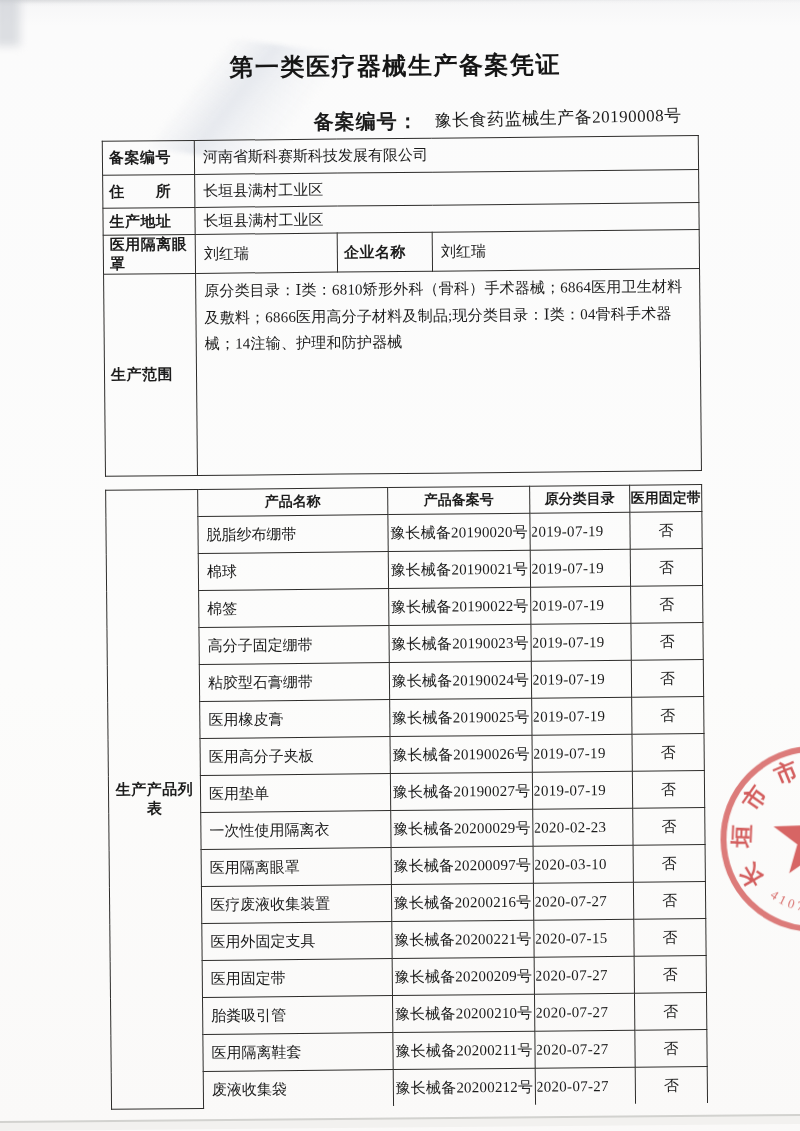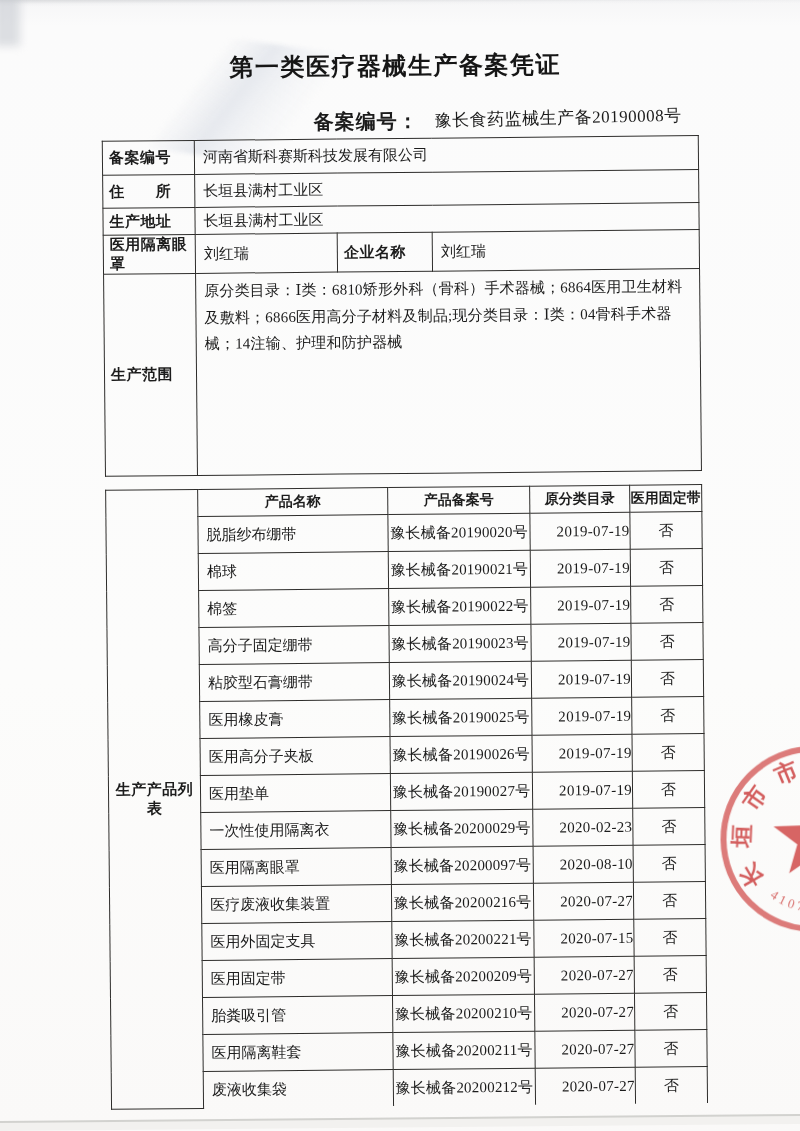--- a/index.html
+++ b/index.html
@@ -42,21 +42,21 @@
   table.info tr.r5 td{height:197px;}
   td.scope-val{vertical-align:top !important;line-height:1.78;font-size:14.5px;
     padding:4px 8px 0 8px !important;letter-spacing:.2px;}
 
   table.products{top:487px;}
   table.products th{font-weight:bold;font-size:14px;text-align:center;height:26px;padding:0;}
   table.products td{height:36px;}
   td.seclbl{font-weight:bold;font-size:14px;text-align:center;padding:0 2px !important;letter-spacing:.5px;}
   td.c-name{text-align:left;}
   td.c-no{text-align:center;padding:0 !important;letter-spacing:.2px;}
-  td.c-date{text-align:right;padding:0 !important;font-size:15.5px;letter-spacing:.3px;border-radius:18px;}
+  td.c-date{text-align:left;padding:0 !important;font-size:15.5px;letter-spacing:.3px;border-radius:18px;}
   td.c-ent{text-align:center;padding:0 !important;font-size:14px;}
   table.products tr.last td{border-bottom:none;}
 
   .stamp{position:absolute;left:676px;top:708px;width:270px;height:270px;filter:blur(.35px);}
 </style>
 </head>
 <body>
 
 <div class="artifact top-edge"></div>
 <div class="artifact fold-shadow"></div>
@@ -171,21 +171,21 @@
         </tr>
         <tr>
           <td class="c-name">一次性使用隔离衣</td>
           <td class="c-no">豫长械备20200029号</td>
           <td class="c-date">2020-02-23</td>
           <td class="c-ent">否</td>
         </tr>
         <tr>
           <td class="c-name">医用隔离眼罩</td>
           <td class="c-no">豫长械备20200097号</td>
-          <td class="c-date">2020-08-10</td>
+          <td class="c-date">2020-03-10</td>
           <td class="c-ent">否</td>
         </tr>
         <tr>
           <td class="c-name">医疗废液收集装置</td>
           <td class="c-no">豫长械备20200216号</td>
           <td class="c-date">2020-07-27</td>
           <td class="c-ent">否</td>
         </tr>
         <tr>
           <td class="c-name">医用外固定支具</td>

